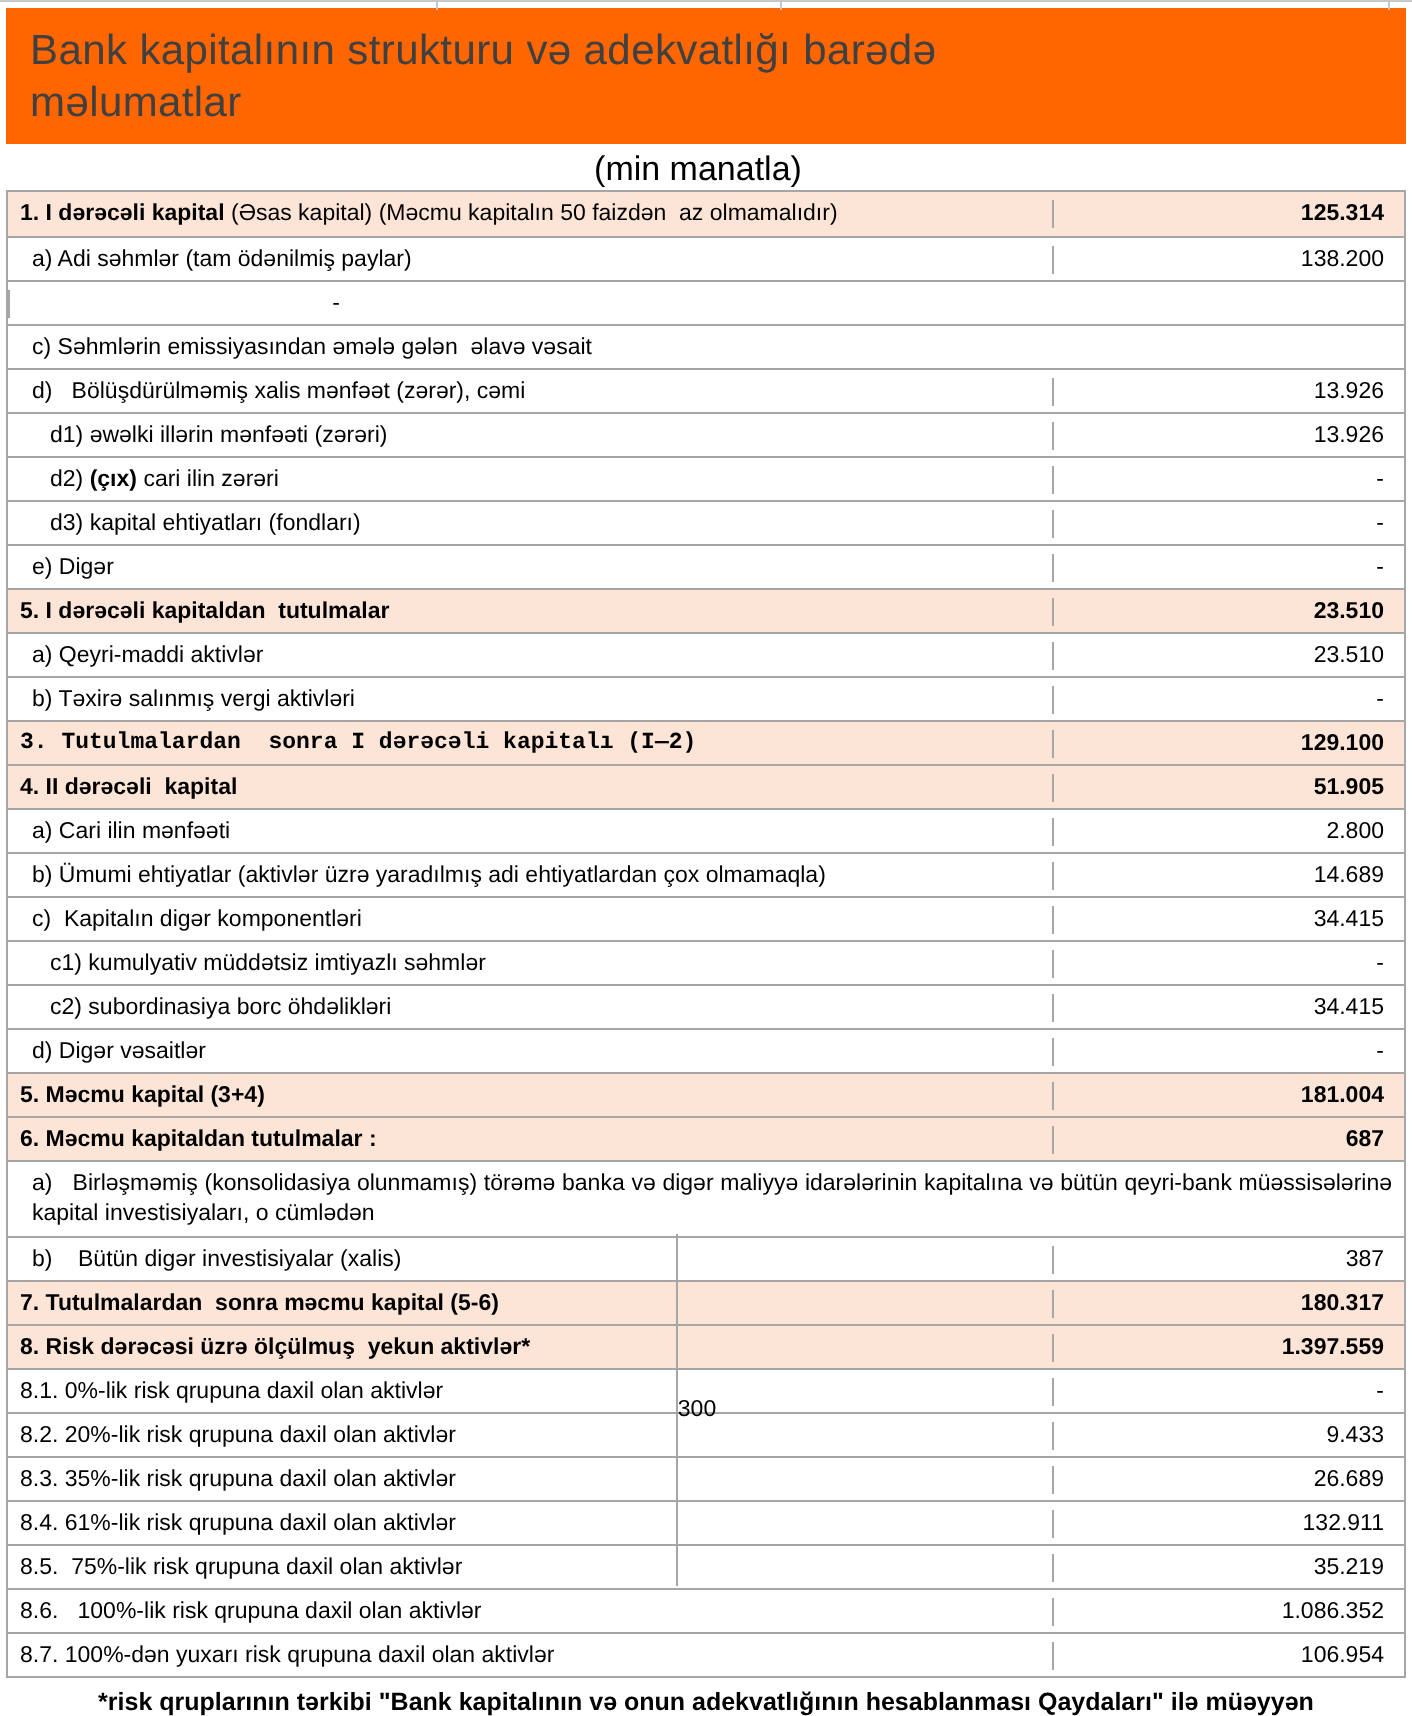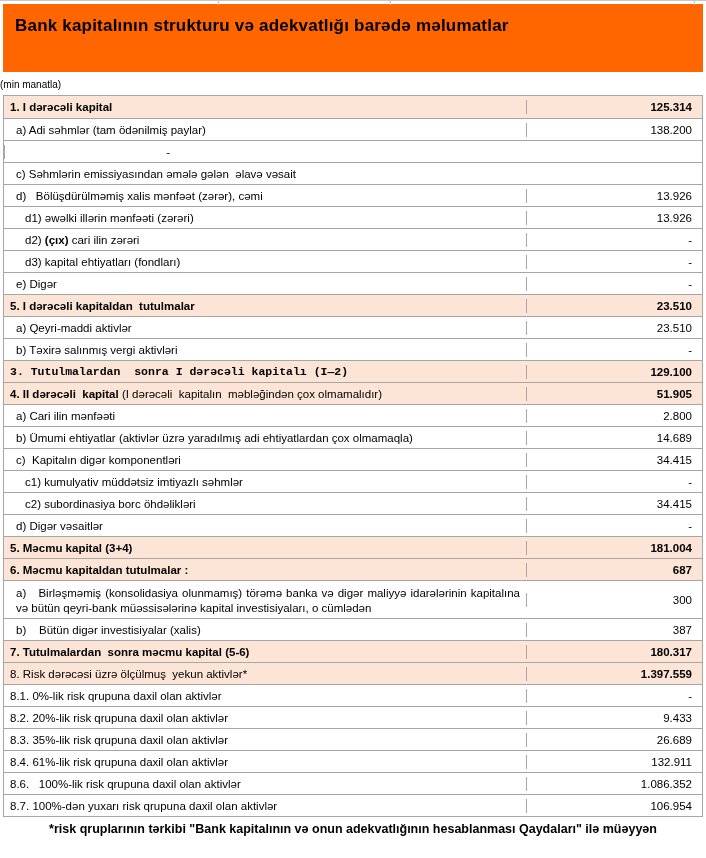--- a/index.html
+++ b/index.html
@@ -17,34 +17,34 @@
   
   .top-strip{
     height:4px;margin:0;border-top:1px solid #C8C8C8;position:relative;
   }
   .top-strip .vline{position:absolute;top:0;width:1px;height:4px;background:#C8C8C8;}
   .banner{
     margin:0 3px;background:var(--orange);
     padding:9px 14px 10px 12px;height:68px;
   }
   .banner h1{
-    color:#000000;font-size:17px;font-weight:bold;line-height:26px;
+    color:#404040;font-size:21px;font-weight:normal;line-height:26px;
     max-width:520px;letter-spacing:0.2px;
   }
   .unit-note{
-    text-align:left;font-size:10px;padding:6px 8px 4px 0;line-height:13px;
+    text-align:center;font-size:17px;padding:6px 8px 4px 0;line-height:13px;
   }
   .cap-table{
     margin:0 3px;border:1px solid var(--border);background:#fff;
   }
   .row{
     display:flex;height:22px;align-items:center;
   }
   .row + .row{border-top:1px solid var(--border);}
-  .row.tall{height:38px;}
+  .row.tall{height:38px;flex-direction:column;}
   .row.hl{background:var(--peach);}
   .cell{font-size:11.5px;line-height:14px;}
   .cell.label{
     flex:1 1 auto;display:flex;align-items:center;
     padding:2px 6px 2px 6px;white-space:pre-wrap;
   }
   .row.tall .cell.label{display:block;text-align:justify;padding-top:4px;line-height:15px;}
   .ind1{padding-left:12px !important;}
   .ind2{padding-left:21px !important;}
   .cell.value{
@@ -68,21 +68,21 @@
 </div>
 
 <div class="banner">
   <h1>Bank kapitalının strukturu və adekvatlığı barədə məlumatlar</h1>
 </div>
 
 <div class="unit-note">(min manatla)</div>
 
 <div class="cap-table">
     <div class="row hl">
-      <div class="cell label ind0"><span style="font-weight: bold;">1. I dərəcəli kapital </span></div>
+      <div class="cell label ind0"><span style="font-weight: bold;">1. I dərəcəli kapital </span><span>(Əsas kapital) (Məcmu kapitalın 50 faizdən  az olmamalıdır)</span></div>
       <div class="cell value">125.314</div>
     </div>
     <div class="row">
       <div class="cell label ind1"><span>a) Adi səhmlər (tam ödənilmiş paylar)</span></div>
       <div class="cell value">138.200</div>
     </div>
     <div class="row">
       <div class="cell value">-</div>
     </div>
     <div class="row">
@@ -118,21 +118,21 @@
     </div>
     <div class="row">
       <div class="cell label ind1"><span>b) Təxirə salınmış vergi aktivləri</span></div>
       <div class="cell value">-</div>
     </div>
     <div class="row hl">
       <div class="cell label ind0"><span style="font-weight: bold; font-family: Liberation Mono, monospace;">3. Tutulmalardan  sonra I dərəcəli kapitalı (I—2)</span></div>
       <div class="cell value">129.100</div>
     </div>
     <div class="row hl">
-      <div class="cell label ind0"><span style="font-weight: bold;">4. II dərəcəli  kapital </span><span>(I dərəcəli  kapitalın  məbləğindən çox olmamalıdır)</span></div>
+      <div class="cell label ind0"><span style="font-weight: bold;">4. II dərəcəli  kapital </span></div>
       <div class="cell value">51.905</div>
     </div>
     <div class="row">
       <div class="cell label ind1"><span>a) Cari ilin mənfəəti</span></div>
       <div class="cell value">2.800</div>
     </div>
     <div class="row">
       <div class="cell label ind1"><span>b) Ümumi ehtiyatlar (aktivlər üzrə yaradılmış adi ehtiyatlardan çox olmamaqla)</span></div>
       <div class="cell value">14.689</div>
     </div>
@@ -166,40 +166,44 @@
     </div>
     <div class="row">
       <div class="cell label ind1"><span>b)    Bütün digər investisiyalar (xalis)</span></div>
       <div class="cell value">387</div>
     </div>
     <div class="row hl">
       <div class="cell label ind0"><span style="font-weight: bold;">7. Tutulmalardan  sonra məcmu kapital (5-6)</span></div>
       <div class="cell value">180.317</div>
     </div>
     <div class="row hl">
-      <div class="cell label ind0"><span style="font-weight: normal;">8. Risk dərəcəsi üzrə ölçülmuş  yekun aktivlər*</span></div>
+      <div class="cell label ind0"><span style="font-weight: bold;">8. Risk dərəcəsi üzrə ölçülmuş  yekun aktivlər*</span></div>
       <div class="cell value">1.397.559</div>
     </div>
     <div class="row">
       <div class="cell label ind0"><span>8.1. 0%-lik risk qrupuna daxil olan aktivlər</span></div>
       <div class="cell value">-</div>
     </div>
     <div class="row">
       <div class="cell label ind0"><span>8.2. 20%-lik risk qrupuna daxil olan aktivlər</span></div>
       <div class="cell value">9.433</div>
     </div>
     <div class="row">
       <div class="cell label ind0"><span>8.3. 35%-lik risk qrupuna daxil olan aktivlər</span></div>
       <div class="cell value">26.689</div>
     </div>
     <div class="row">
       <div class="cell label ind0"><span>8.4. 61%-lik risk qrupuna daxil olan aktivlər</span></div>
       <div class="cell value">132.911</div>
     </div>
     <div class="row">
+      <div class="cell label ind0"><span>8.5.  75%-lik risk qrupuna daxil olan aktivlər</span></div>
+      <div class="cell value">35.219</div>
+    </div>
+    <div class="row">
       <div class="cell label ind0"><span>8.6.   100%-lik risk qrupuna daxil olan aktivlər</span></div>
       <div class="cell value">1.086.352</div>
     </div>
     <div class="row">
       <div class="cell label ind0"><span>8.7. 100%-dən yuxarı risk qrupuna daxil olan aktivlər</span></div>
       <div class="cell value">106.954</div>
     </div>
   </div>
 
 <div class="footnote">*risk qruplarının tərkibi "Bank kapitalının və onun adekvatlığının hesablanması Qaydaları" ilə müəyyən</div>

